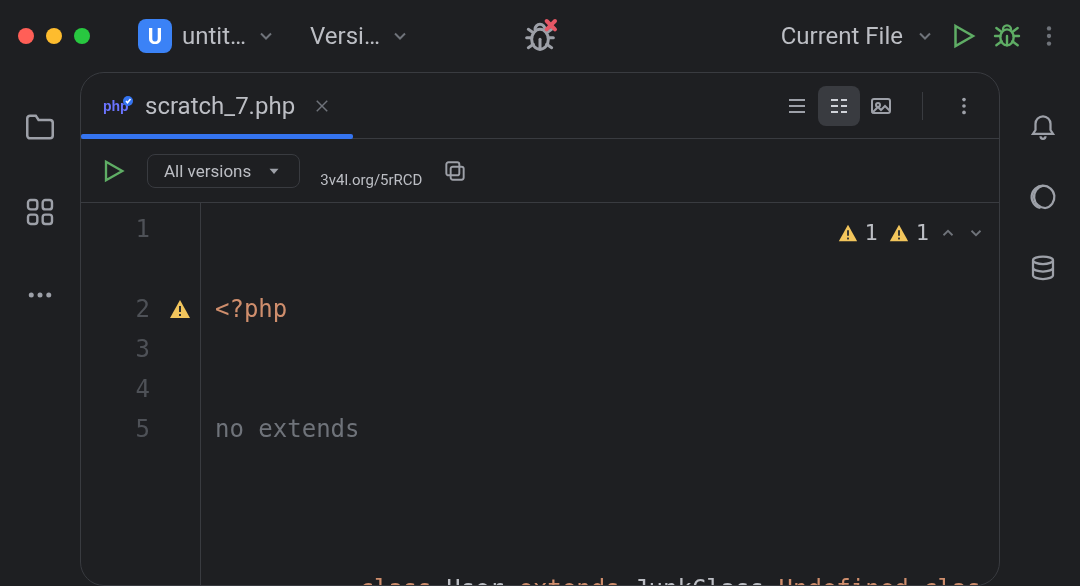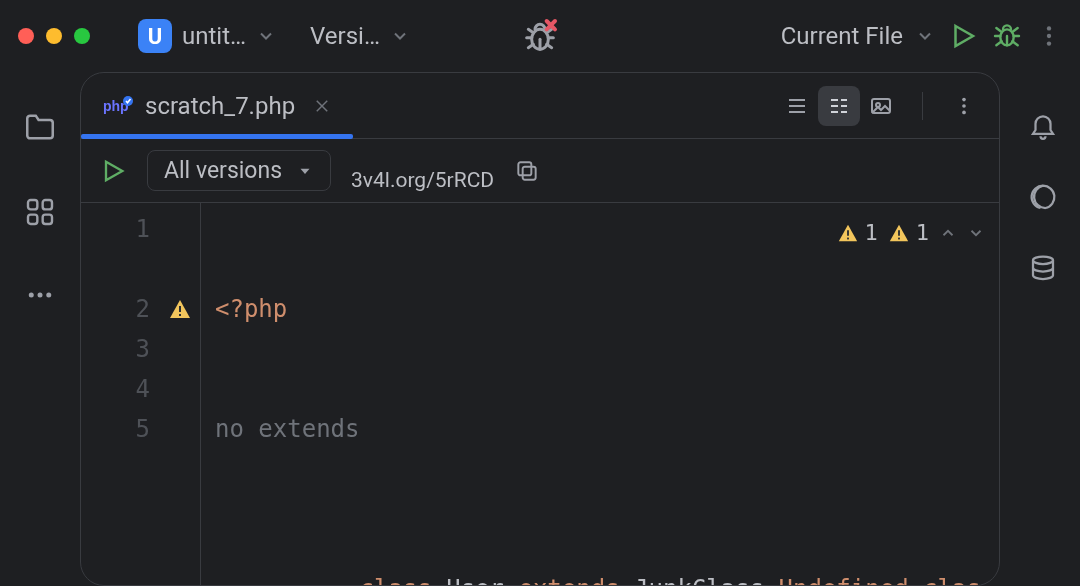--- a/index.html
+++ b/index.html
@@ -133,23 +133,23 @@
     display:flex;align-items:center;gap:20px;
     padding:0 18px;
     border-bottom:1px solid var(--border);
   }
   .runbtn{color:var(--run-green);}
   .pill{
     display:flex;align-items:center;gap:14px;
     border:1px solid var(--border);
     border-radius:8px;
     padding:6px 16px;
-    font-size:23px;color:var(--text);
-  }
-  .linklabel{font-size:21px;color:var(--text);margin-top:18px;}
+    font-size:17px;color:var(--text);
+  }
+  .linklabel{font-size:15px;color:var(--text);margin-top:18px;}
   .copyicon{color:#9da0a8;}
 
   
   .editor{
     position:relative;
     flex:1;
     display:flex;
     font-family:ui-monospace,SFMono-Regular,Menlo,Consolas,monospace;
     font-size:24px;
     line-height:40px;

